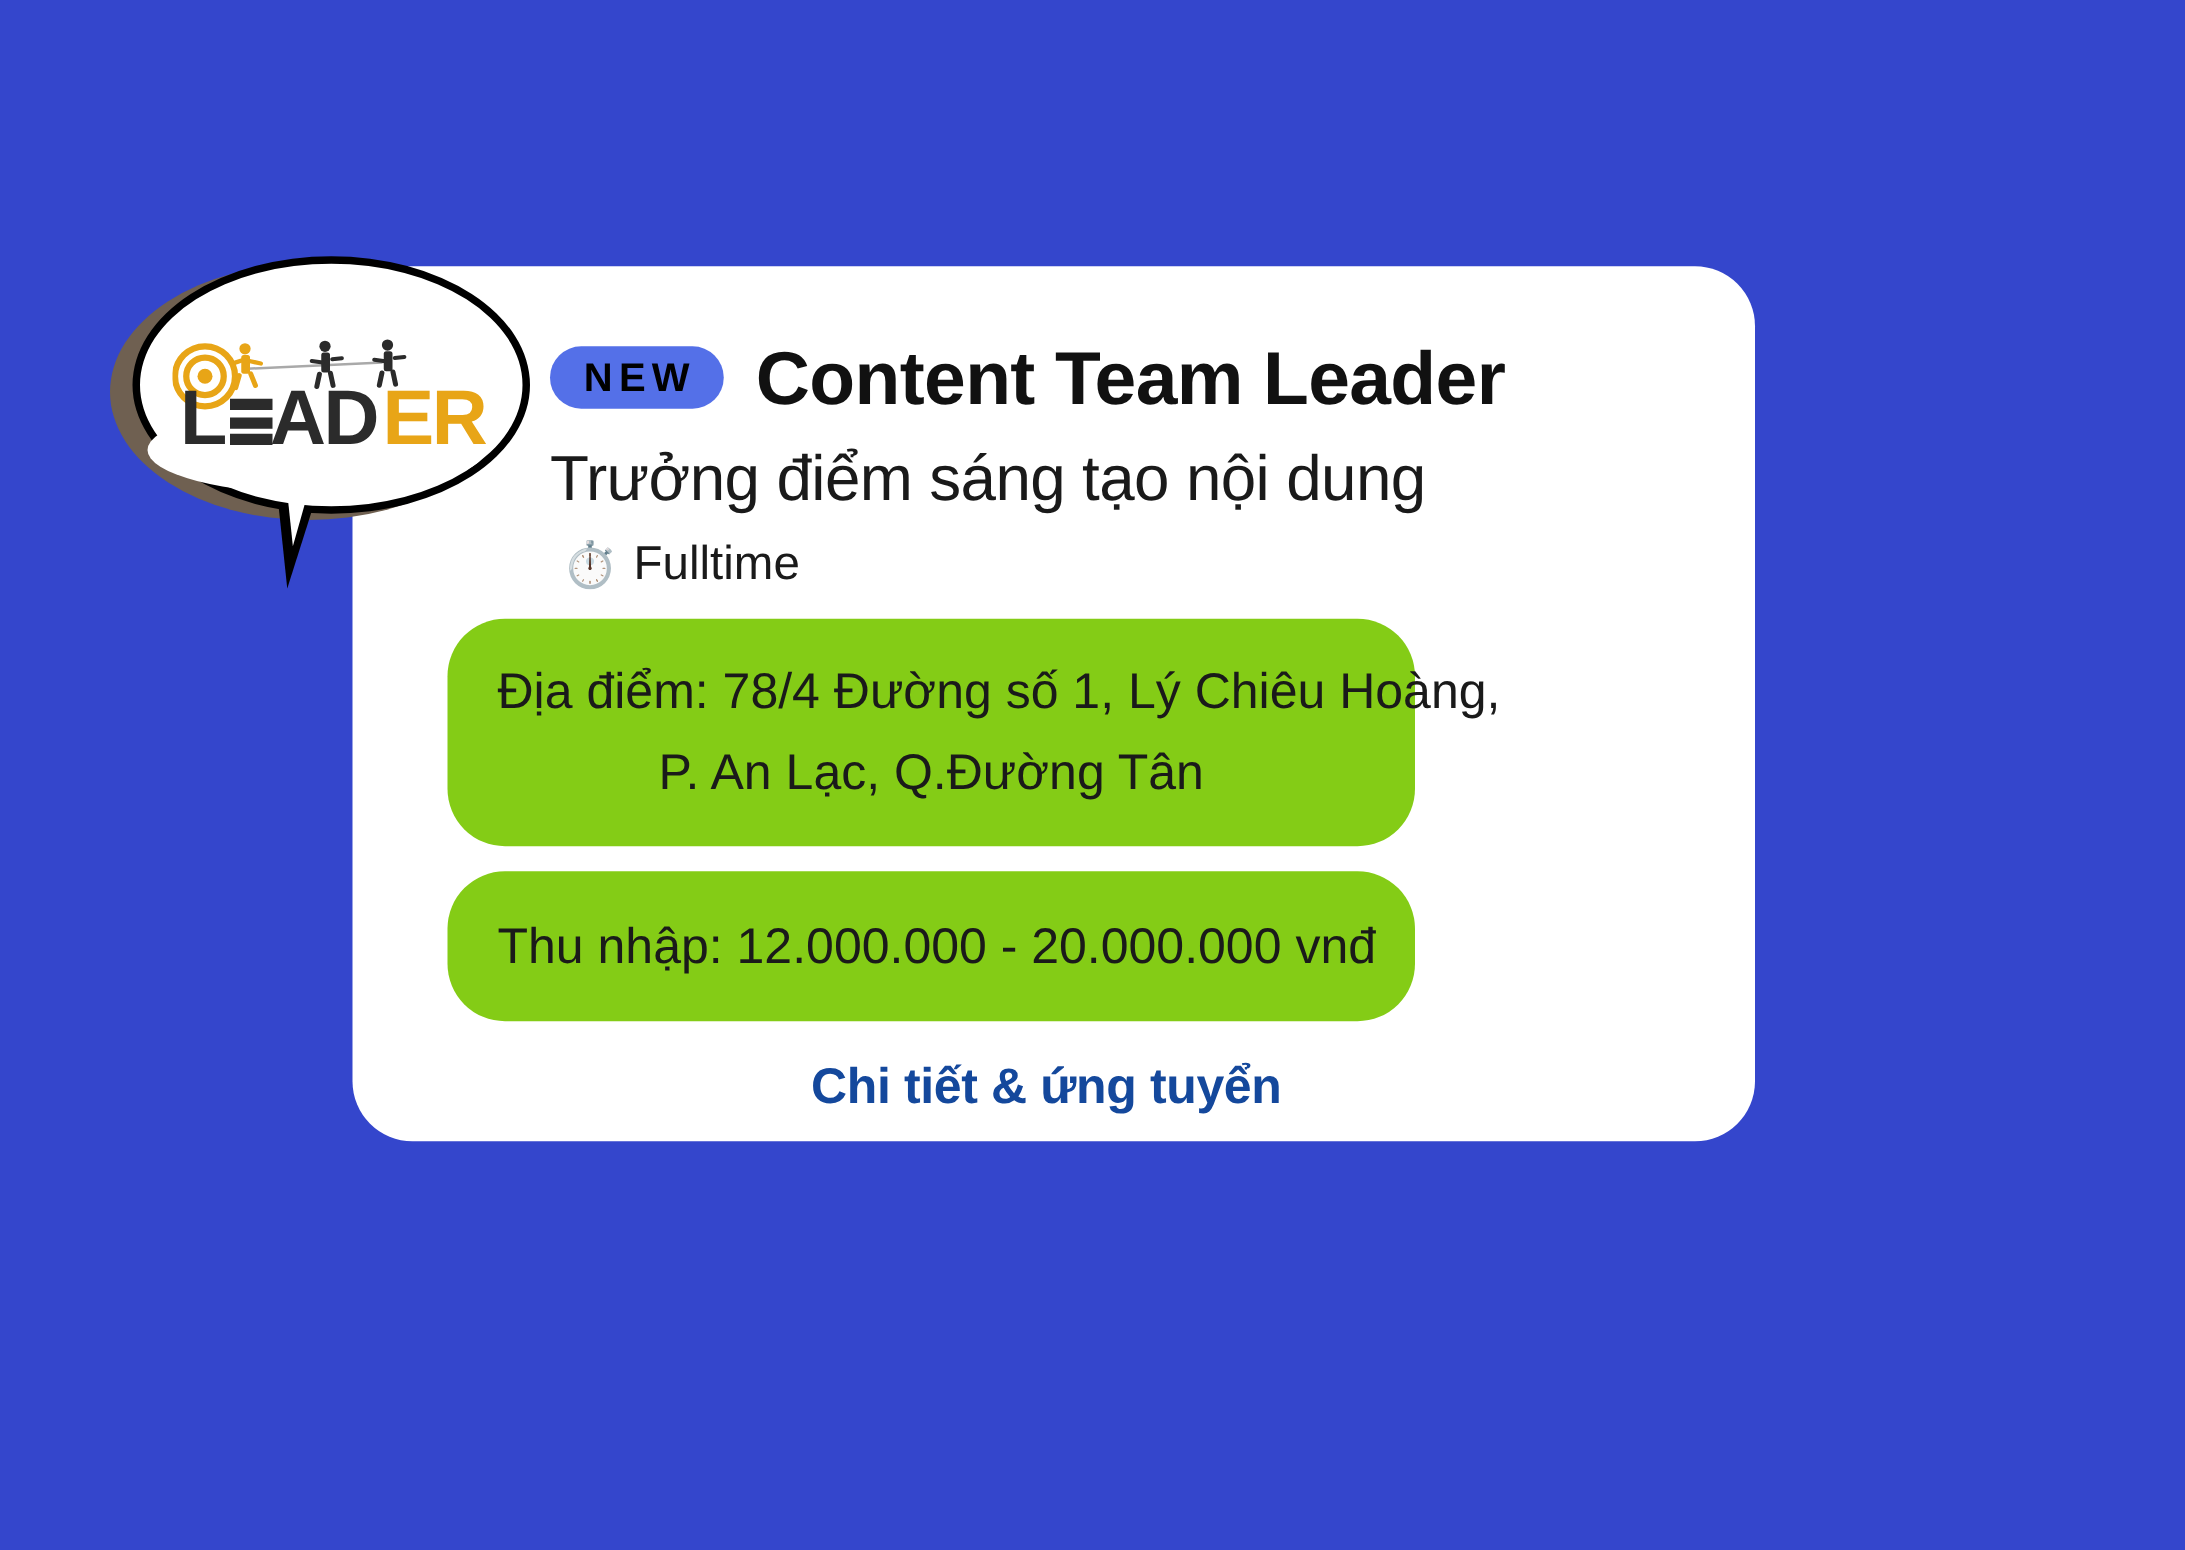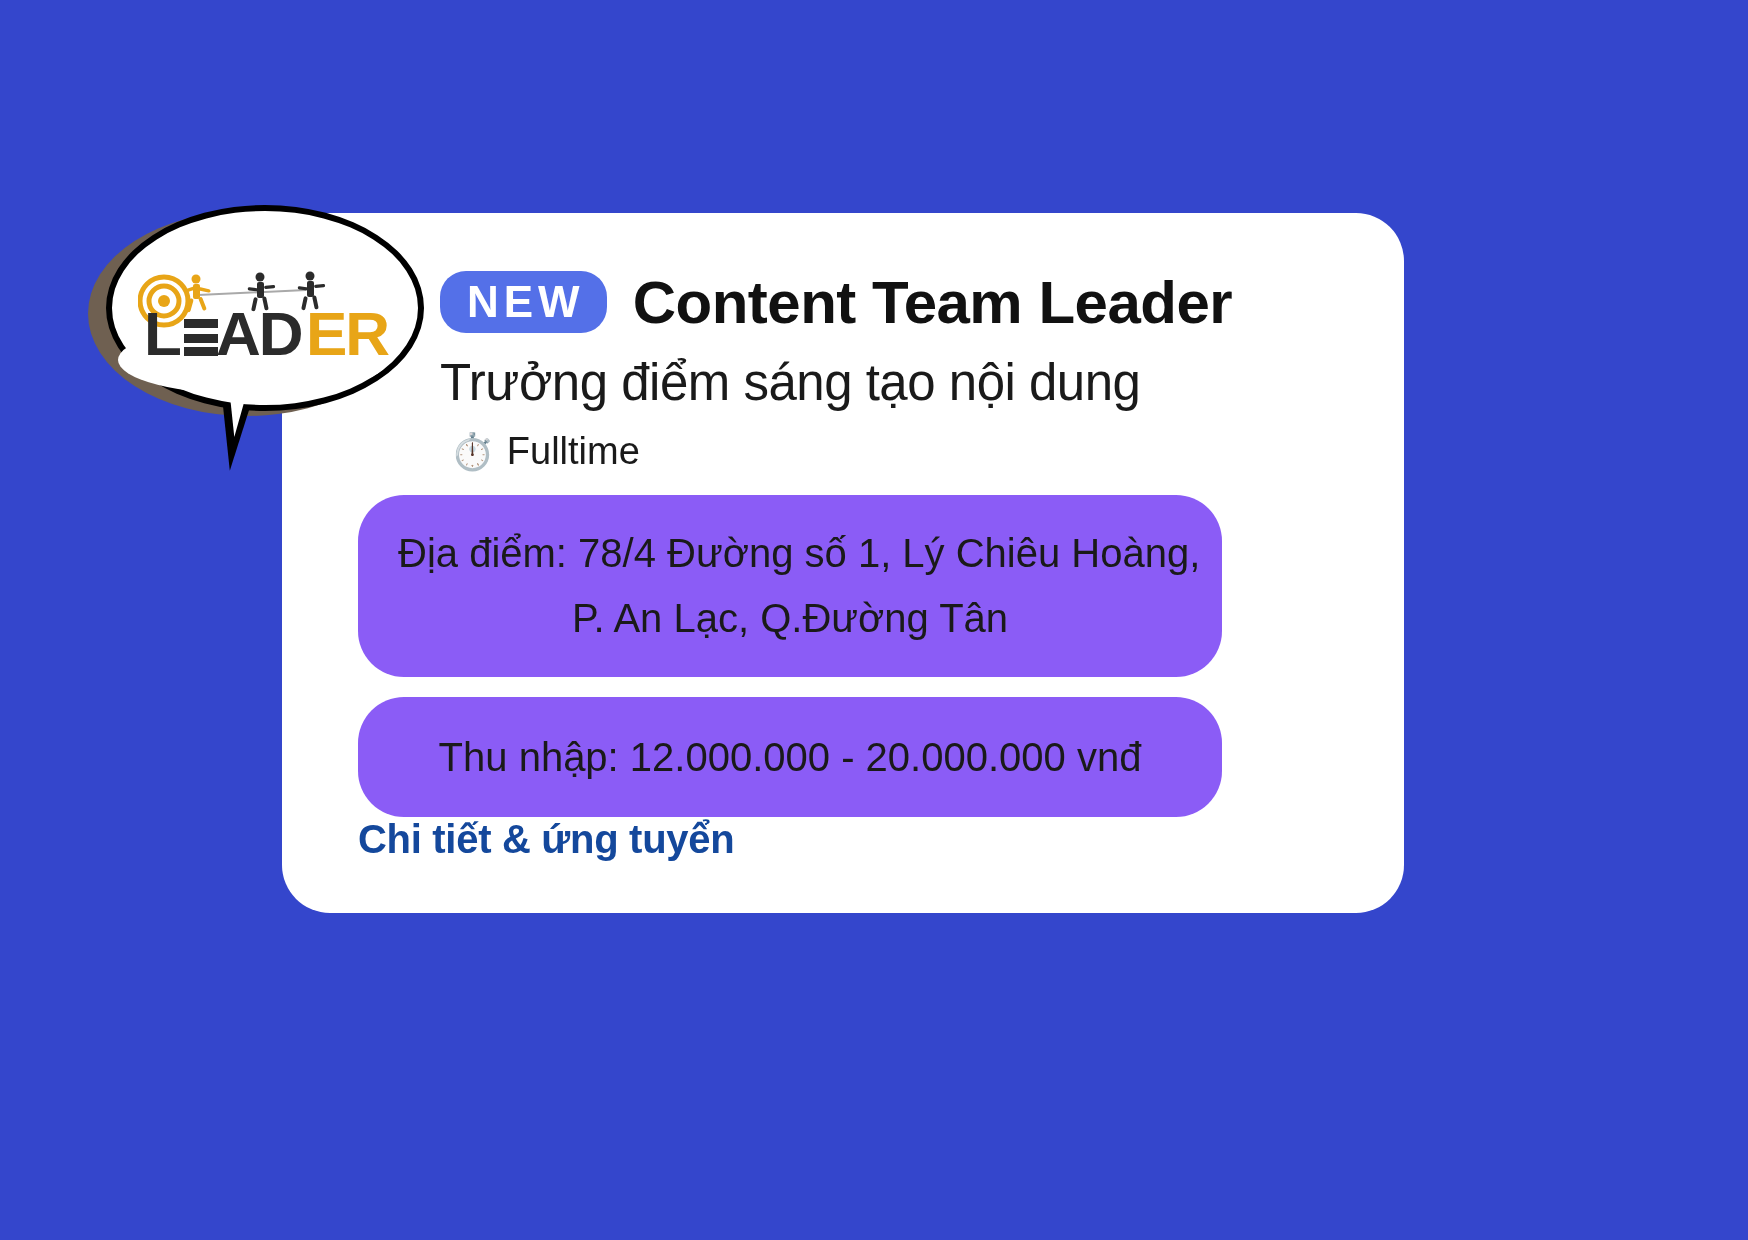--- a/index.html
+++ b/index.html
@@ -44,22 +44,22 @@
   
   .title-row {
     display: flex;
     align-items: center;
     gap: 26px;
     height: 74px;
   }
 
   .badge-new {
     background: #5470e8;
-    color: #ffffff;
-    font-size: 44px;
+    color: #000000;
+    font-size: 32px;
     font-weight: bold;
     letter-spacing: 5px;
     padding: 9px 22px 9px 27px;
     border-radius: 26px;
     line-height: 1;
     white-space: nowrap;
   }
 
   .job-title {
     font-size: 60px;
@@ -93,44 +93,45 @@
 
   .emp-icon {
     font-size: 36px;
     line-height: 1;
   }
 
   
   .pill {
     margin-top: 22px;
     margin-left: -82px;
-    width: 864px;
-    background: #8b5cf6;
+    width: 774px;
+    background: #84cc16;
     border-radius: 46px;
     padding: 26px 40px;
     text-align: center;
     font-size: 40px;
     font-weight: 300;
     color: #1a1a1a;
     line-height: 1.62;
   }
 
   .pill.salary {
     margin-top: 20px;
     padding: 28px 40px;
   }
 
   .pill-line { display: block; white-space: nowrap; }
 
   
   .cta-row {
+    margin-top: 30px;
     margin-left: -82px;
     width: 980px;
     display: flex;
-    justify-content: flex-start;
+    justify-content: center;
     padding-right: 22px;
   }
 
   .cta-link {
     font-size: 40px;
     font-weight: bold;
     color: #14489c;
     letter-spacing: -0.3px;
     text-decoration: none;
     white-space: nowrap;

